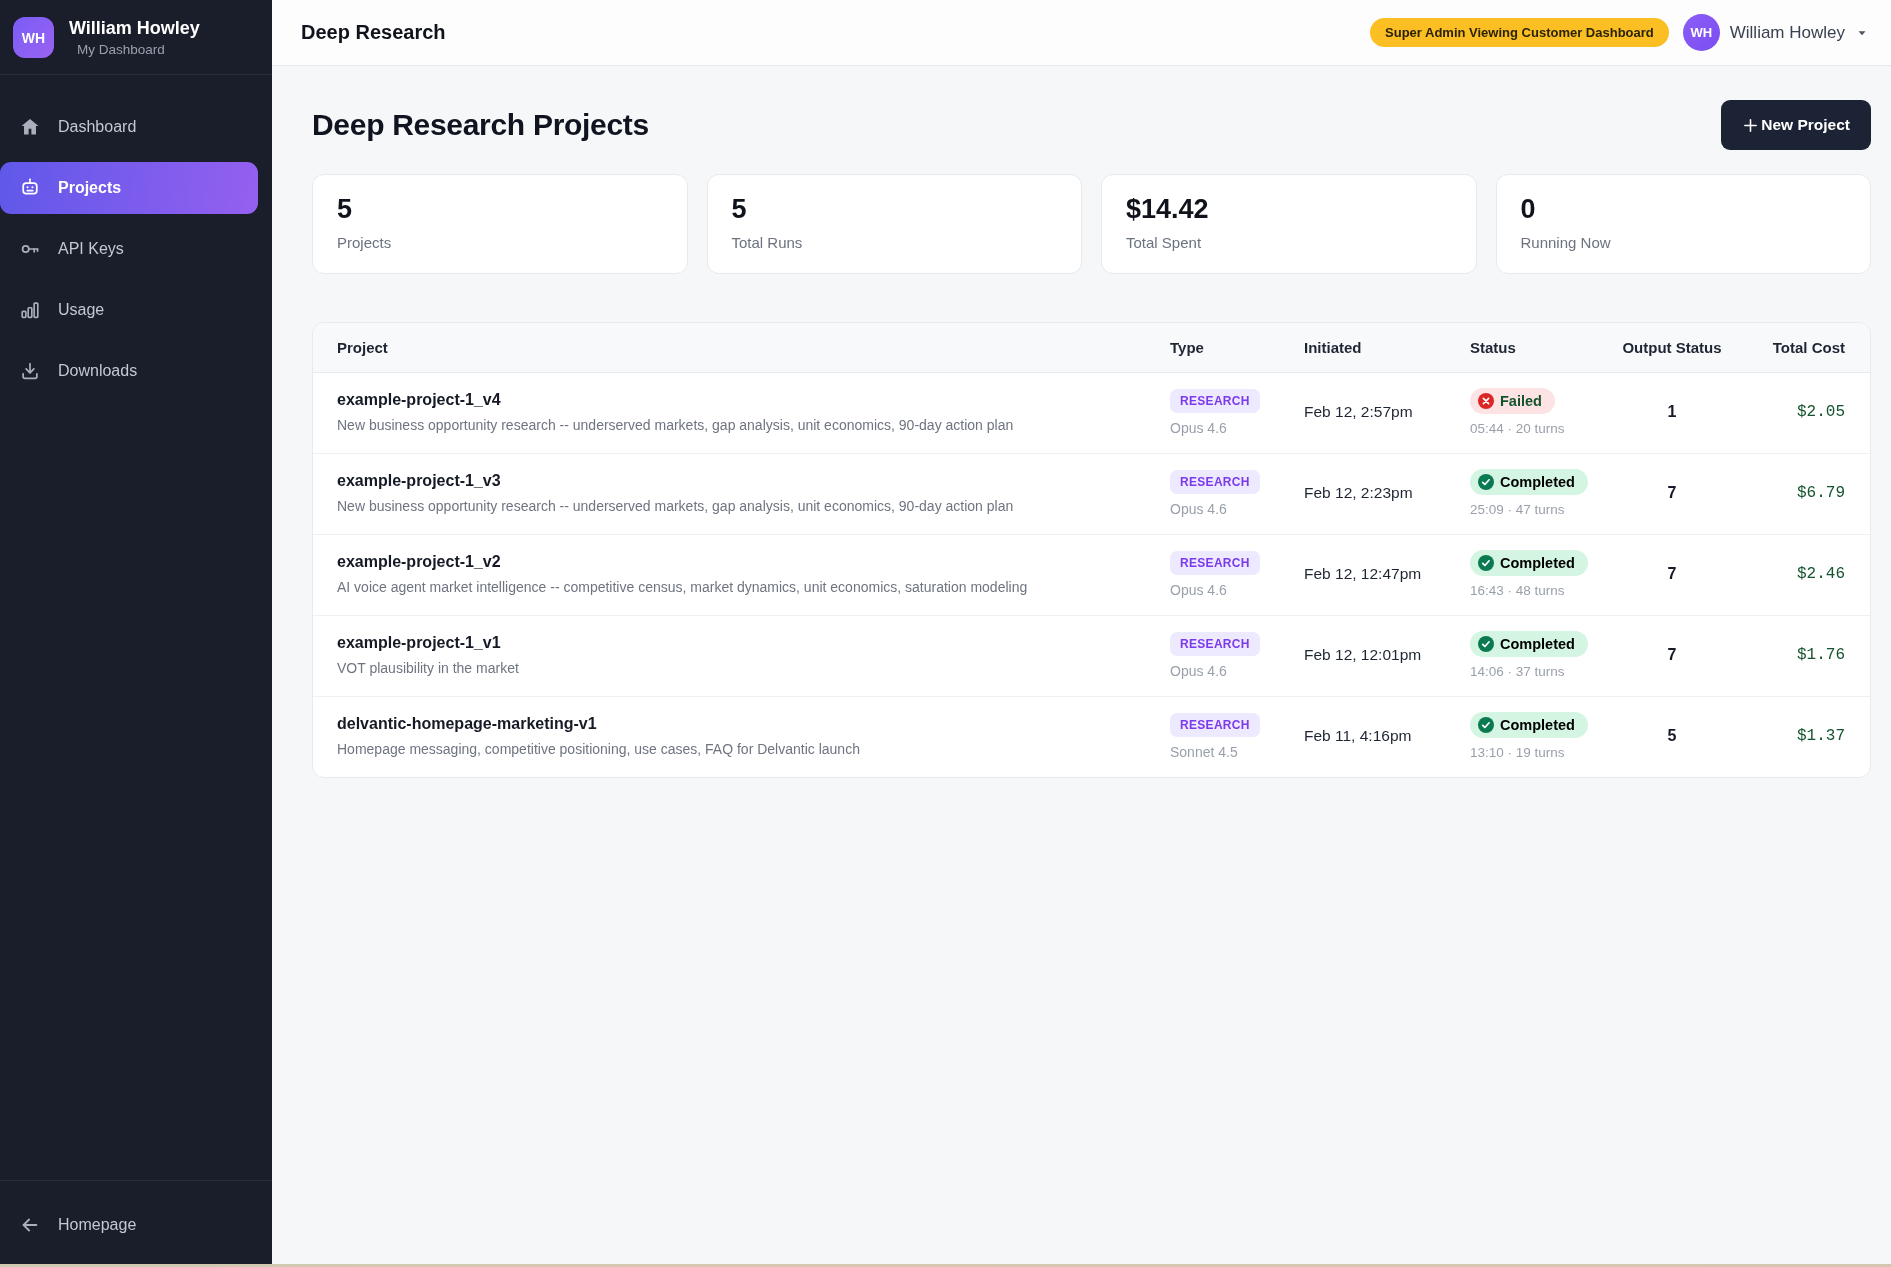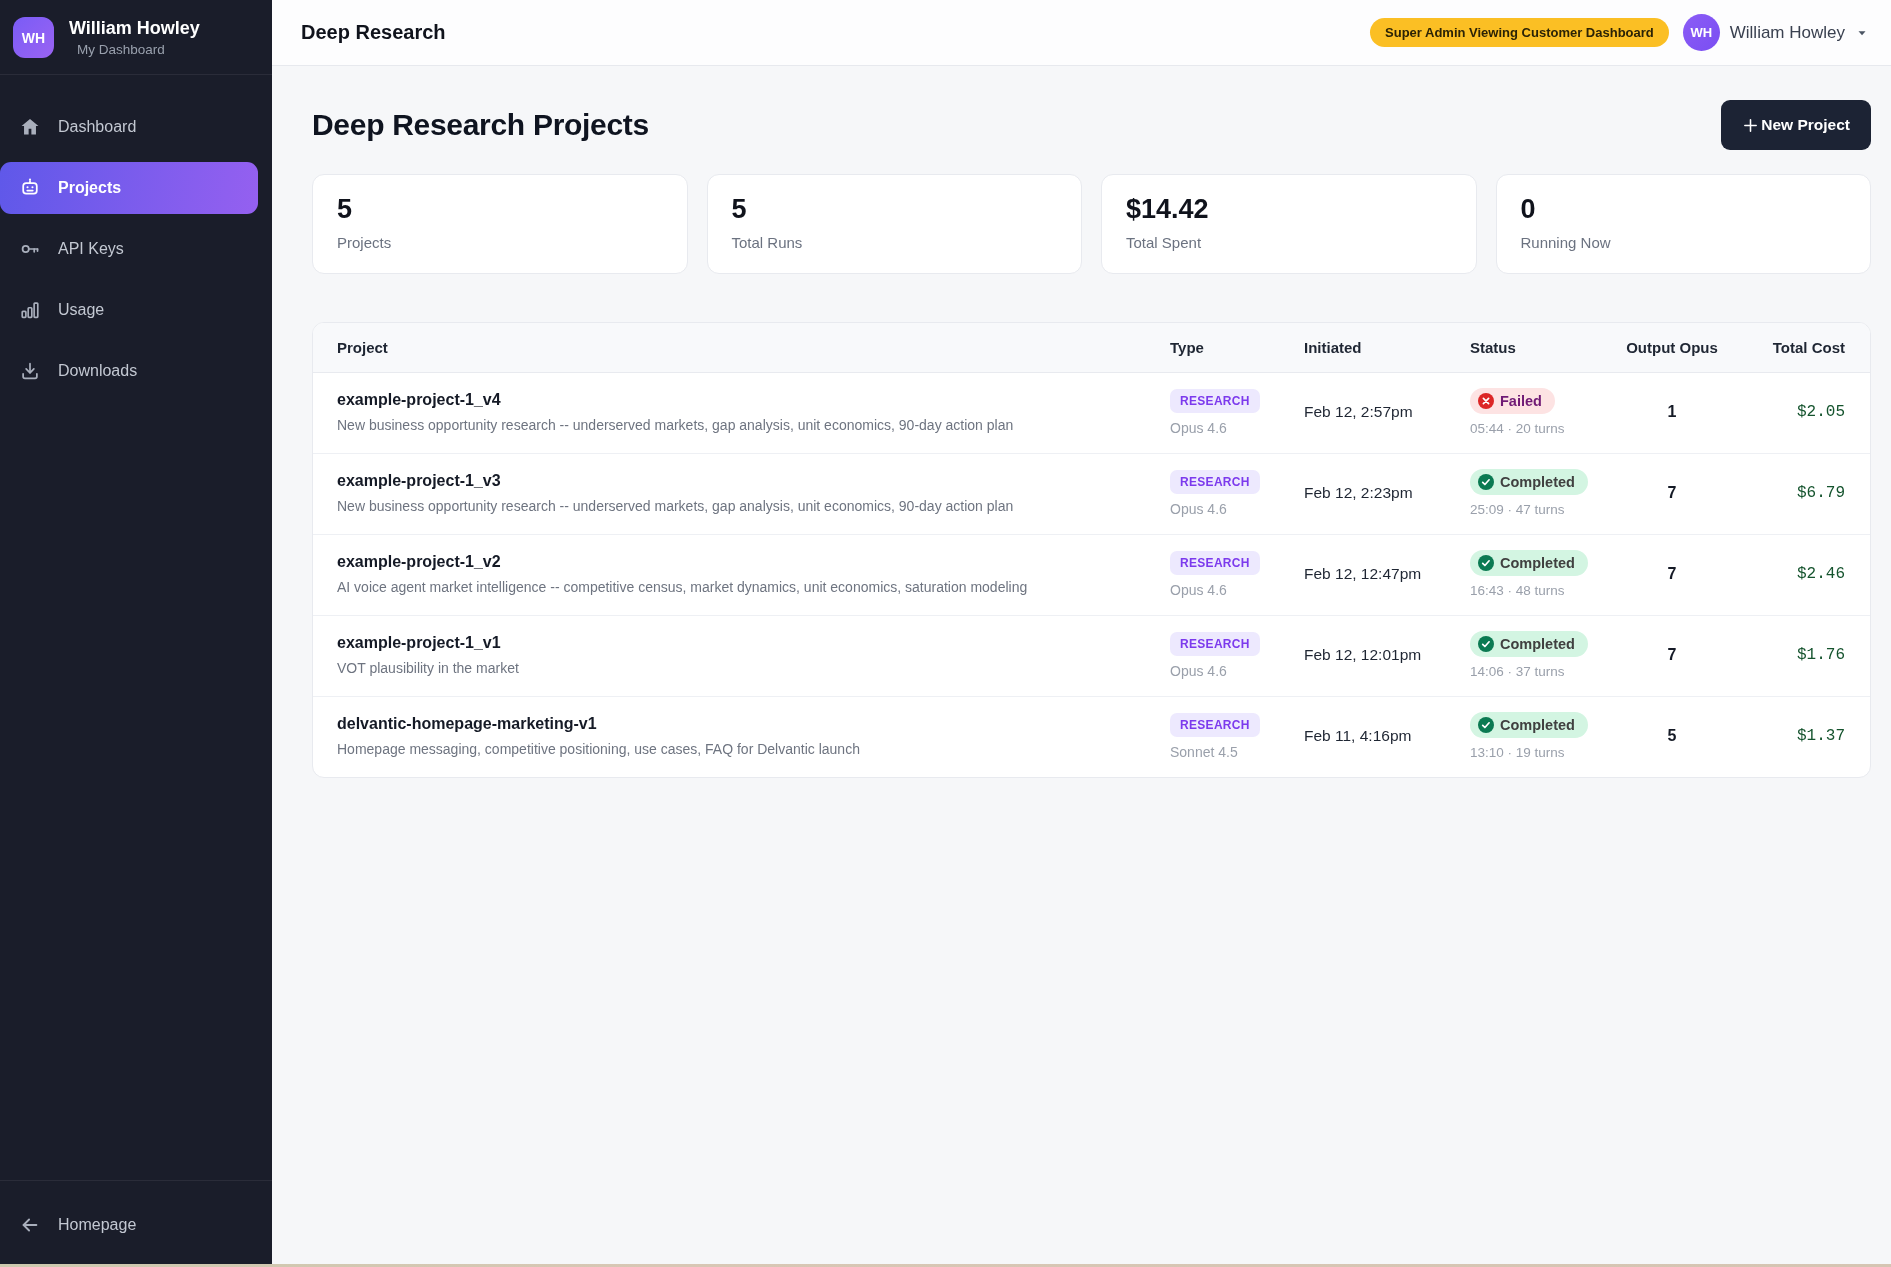--- a/index.html
+++ b/index.html
@@ -110,22 +110,22 @@
     font-size:12px; font-weight:700; letter-spacing:.3px;
     padding:5px 10px; border-radius:7px;
   }
   .model { font-size:14px; color:#9aa0ab; margin-top:7px; }
   .initiated { font-size:15.5px; color:#1f2633; }
   .status-badge {
     display:inline-flex; align-items:center; gap:6px;
     font-size:14.5px; font-weight:600; padding:5px 13px 5px 8px; border-radius:999px;
   }
   .status-badge svg { width:16px; height:16px; flex:none; }
-  .status-badge.completed { background:#d3f5e2; color:#404040; }
-  .status-badge.failed    { background:#fde3e3; color:#701a75; }
+  .status-badge.completed { background:#d3f5e2; color:#000000; }
+  .status-badge.failed    { background:#fde3e3; color:#14532d; }
   .status-detail { font-size:13.5px; color:#9aa0ab; margin-top:7px; }
   .files { font-size:16px; font-weight:700; color:#151a26; }
   .cost  { font-family:Liberation Mono, monospace; font-size:16px; color:#14532d; }
 
   .bottom-strip {
     position:fixed; left:0; right:0; bottom:0; height:3px; z-index:20;
     background:linear-gradient(90deg,#ccc9ae,#d8c7b5 35%,#d5c5b3);
   }
 </style>
 </head>
@@ -269,21 +269,21 @@
             <col style="width:168px">
             <col style="width:116px">
             <col style="width:140px">
           </colgroup>
           <thead>
             <tr id="thead-row">
                 <th class="col-project">Project</th>
                 <th class="col-type">Type</th>
                 <th class="col-initiated">Initiated</th>
                 <th class="col-status">Status</th>
-                <th class="col-files">Output Opus</th>
+                <th class="col-files">Output Status</th>
                 <th class="col-cost">Total Cost</th>
               </tr>
           </thead>
           <tbody id="tbody">
               <tr>
                 <td class="project">
                   <div class="p-name">example-project-1_v4</div>
                   <div class="p-desc">New business opportunity research -- underserved markets, gap analysis, unit economics, 90-day action plan</div>
                 </td>
                 <td class="type"><span class="type-badge">RESEARCH</span><div class="model">Opus 4.6</div></td>

